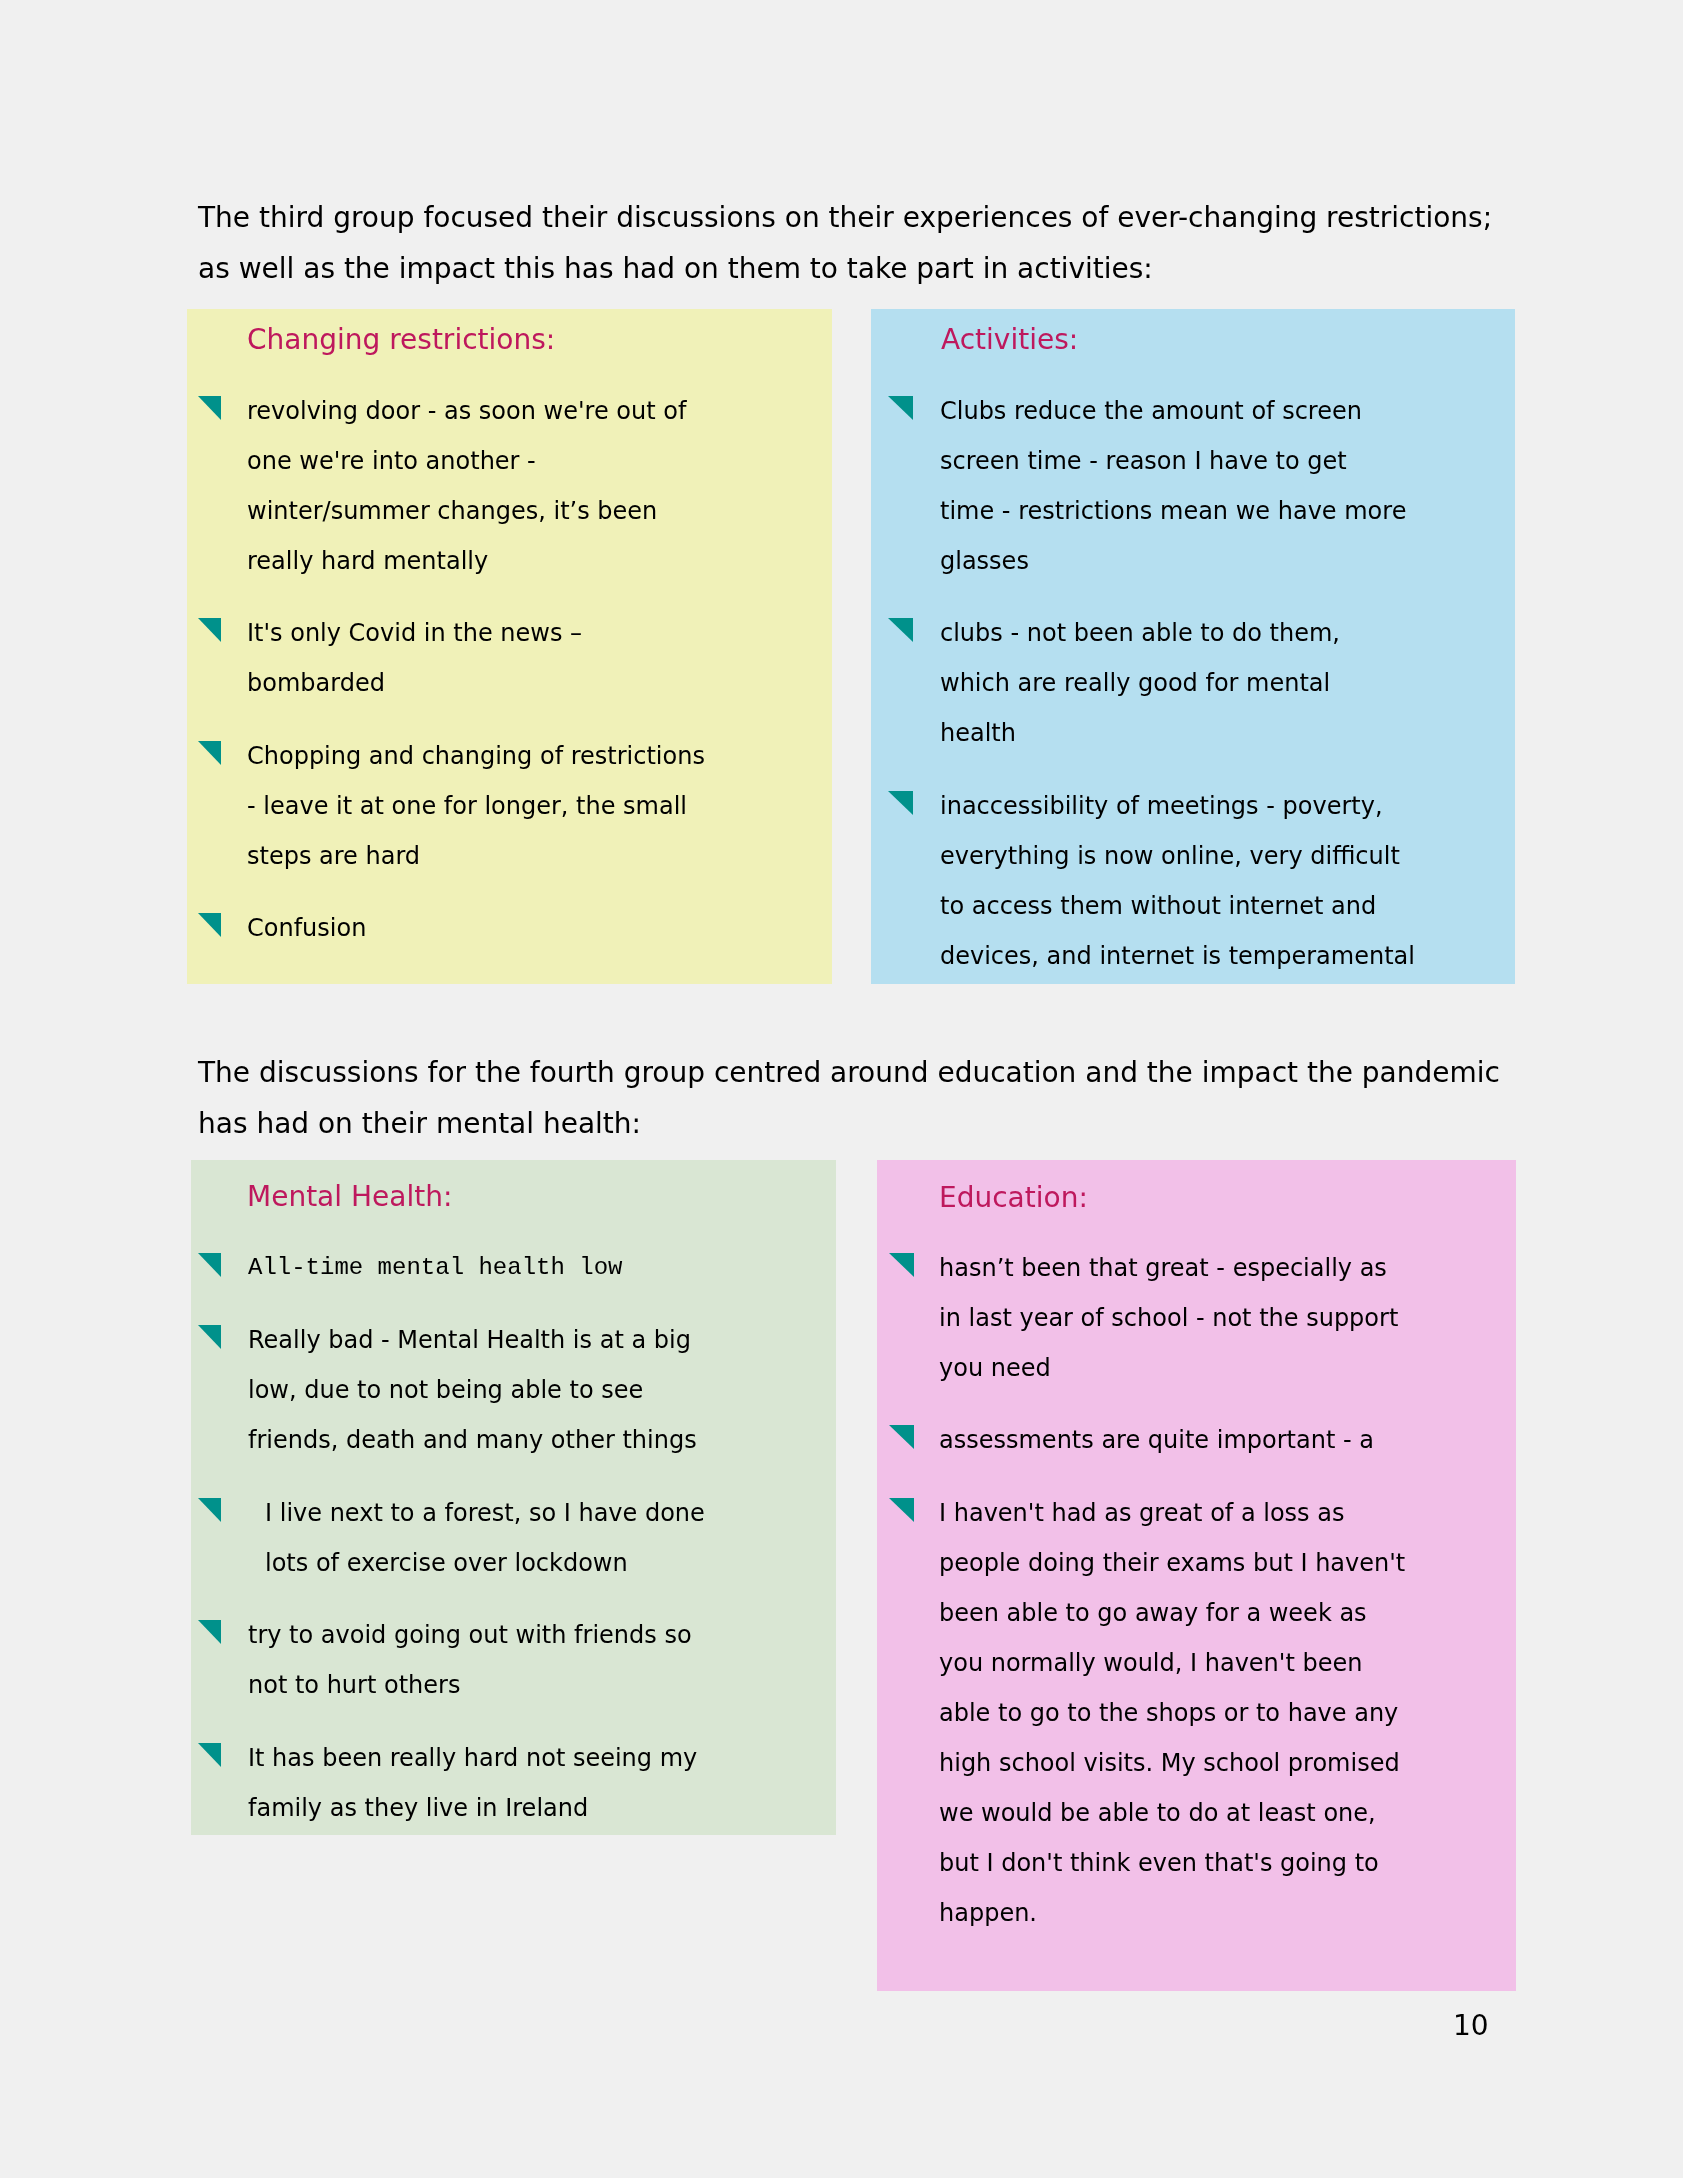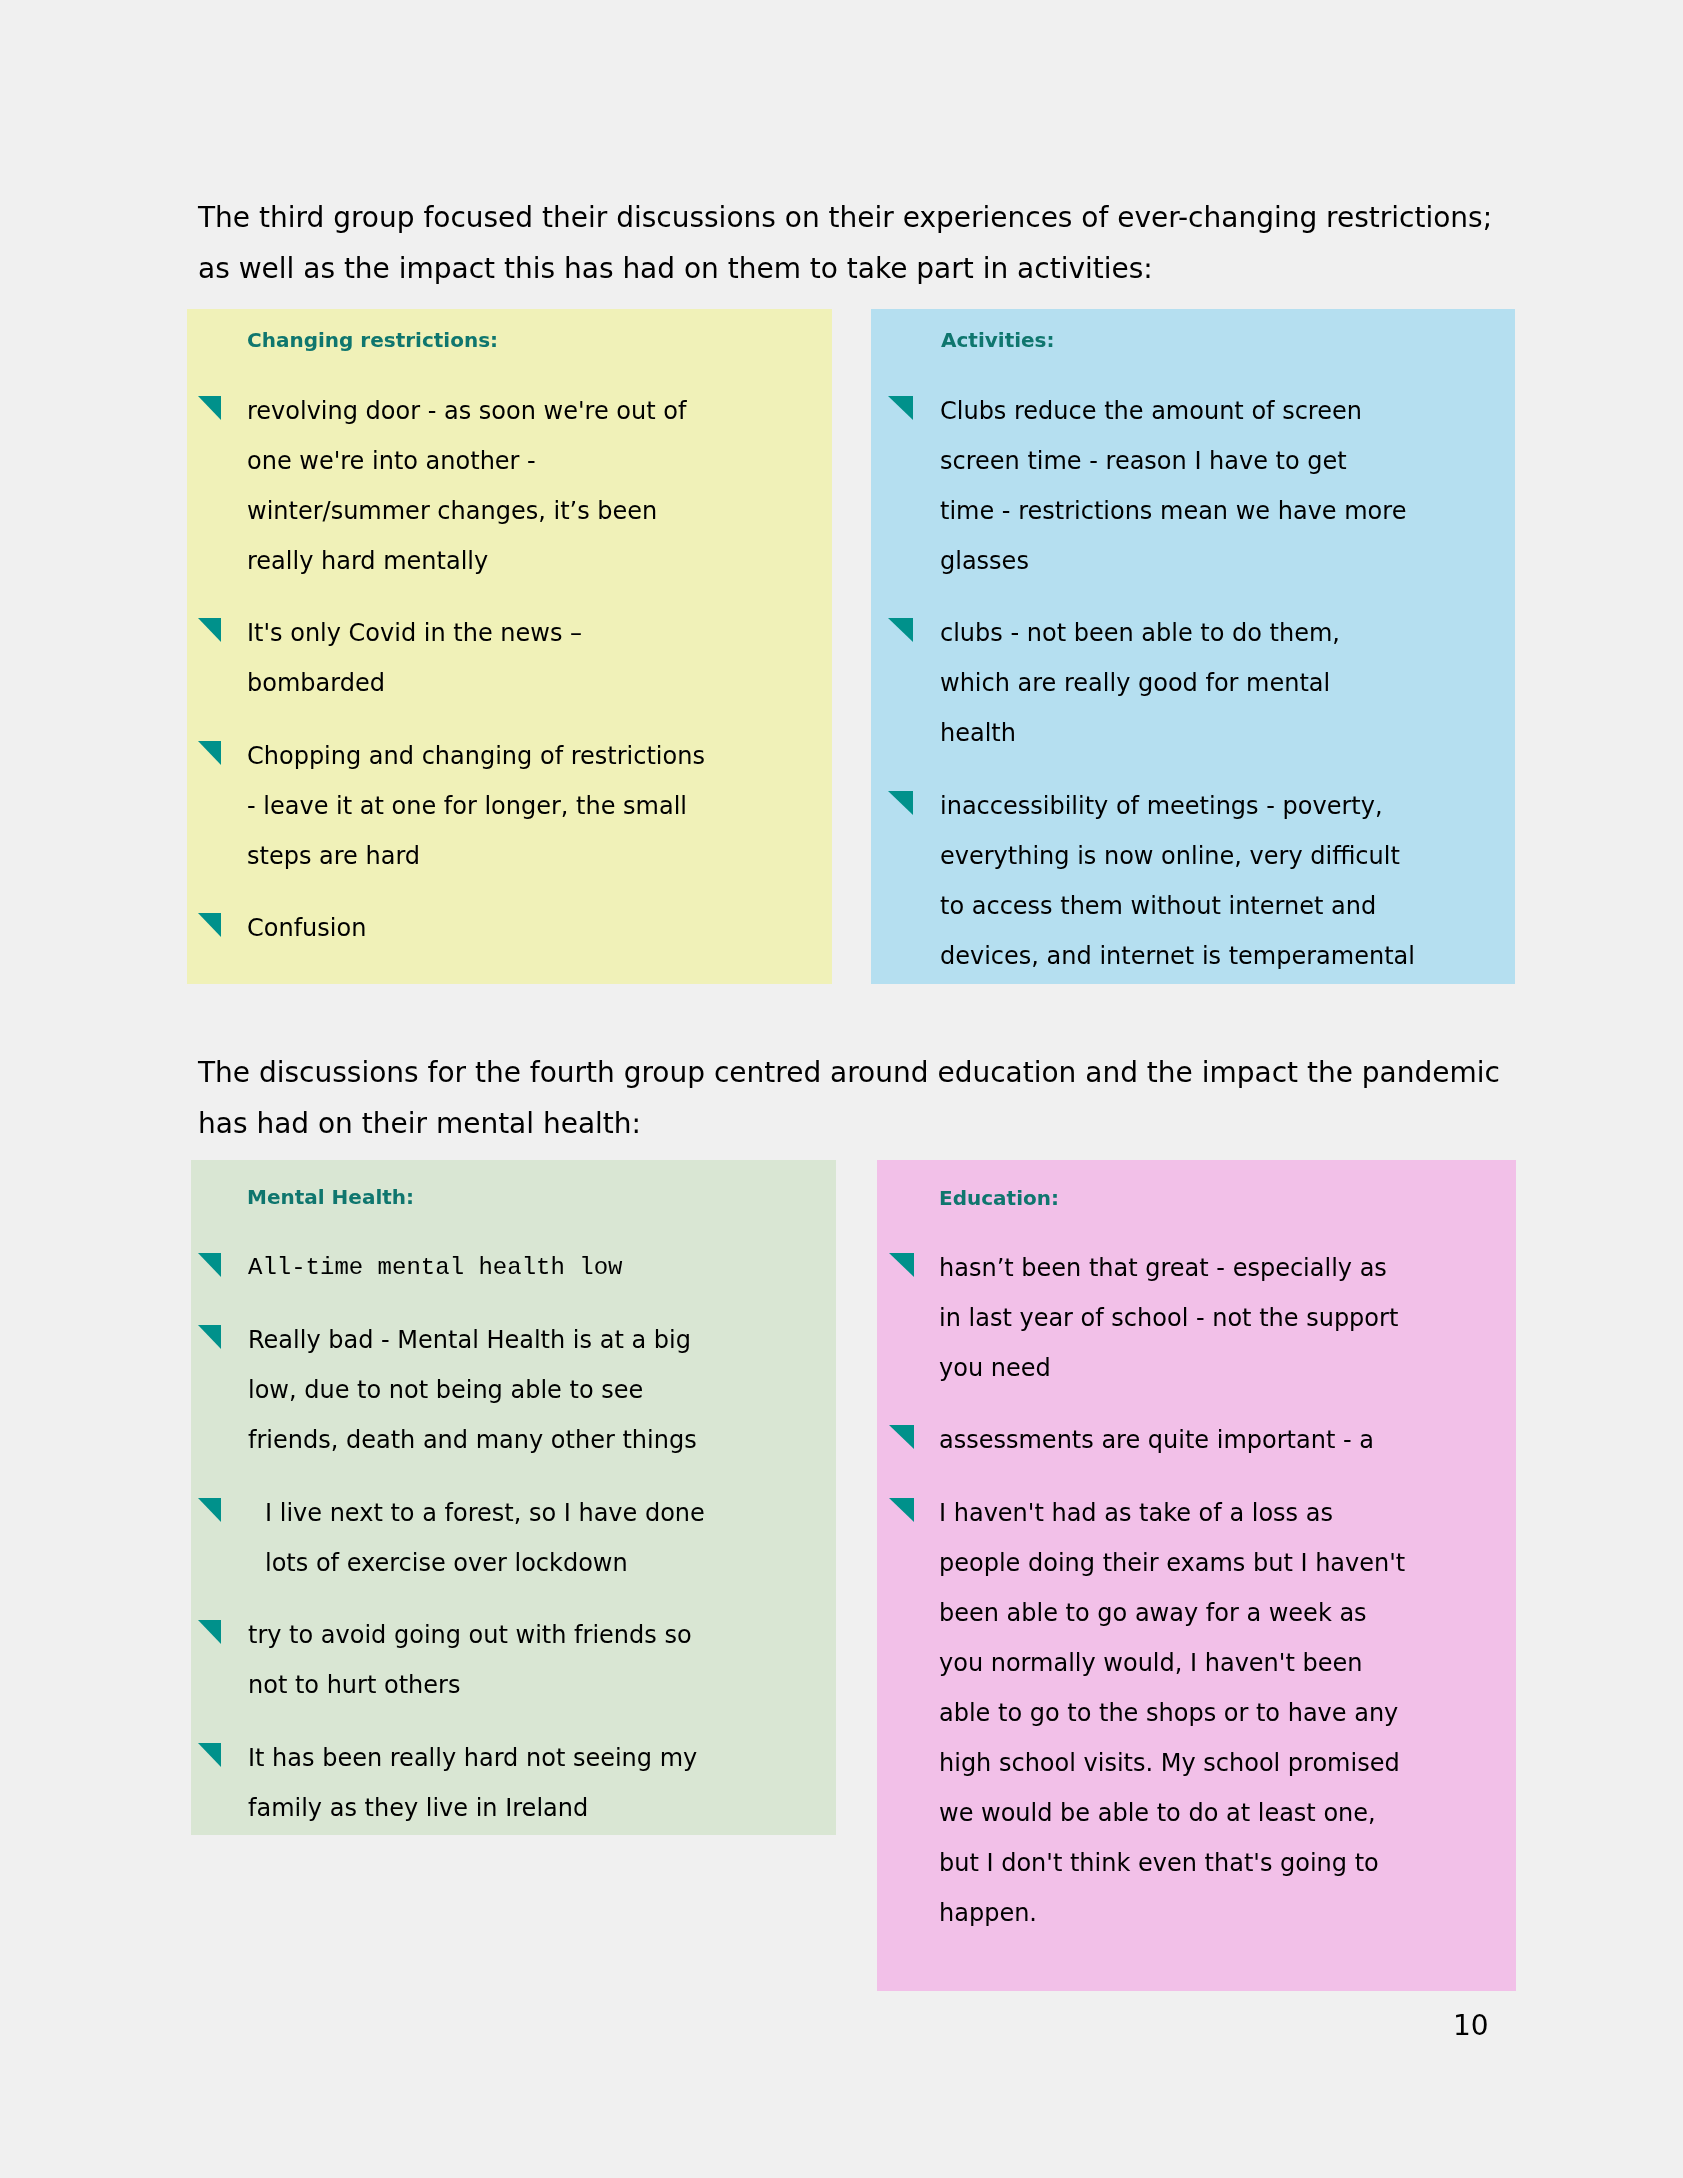--- a/index.html
+++ b/index.html
@@ -5,22 +5,22 @@
 <style>
   html,body{margin:0;padding:0;}
   body{width:1683px;height:2178px;background:#f0f0f0;
        font-family:"DejaVu Sans",sans-serif;color:#000000;}
   .page{position:relative;width:1683px;height:2178px;overflow:hidden;background:#f0f0f0;}
 
   .para{position:absolute;font-size:28px;color:#000000;}
   .pline{height:51px;line-height:51px;white-space:nowrap;transform:translateZ(0);}
 
   .box{position:absolute;box-sizing:border-box;}
-  .box-title{position:absolute;font-weight:bold;font-size:20px;line-height:28px;
-             color:#0f766e;white-space:nowrap;transform:translateZ(0);}
+  .box-title{position:absolute;font-weight:normal;font-size:28px;line-height:28px;
+             color:#be185d;white-space:nowrap;transform:translateZ(0);}
 
   .bullets{position:absolute;width:100%;}
   .bullet{position:relative;margin-bottom:22.4px;}
   .bullet:last-child{margin-bottom:0;}
   .marker{position:absolute;top:10px;width:0;height:0;
     border-top:24px solid #00918b;border-left:23.4px solid transparent;}
   .btext{font-size:24px;color:#000000;}
   .bline{height:50px;line-height:50px;white-space:nowrap;transform:translateZ(0);}
 
   .pagenum{position:absolute;font-size:28px;line-height:28px;color:#000000;transform:translateZ(0);}
@@ -156,21 +156,21 @@
     </div>
     <div class="bullet">
       <span class="marker" style="left:11.7px;border-left-width:25px;"></span>
       <div class="btext" style="margin-left:62px;">
         <div class="bline">assessments are quite important - a</div>
       </div>
     </div>
     <div class="bullet">
       <span class="marker" style="left:11.7px;border-left-width:25px;"></span>
       <div class="btext" style="margin-left:62px;">
-        <div class="bline">I haven't had as take of a loss as</div>
+        <div class="bline">I haven't had as great of a loss as</div>
         <div class="bline">people doing their exams but I haven't</div>
         <div class="bline">been able to go away for a week as</div>
         <div class="bline">you normally would, I haven't been</div>
         <div class="bline">able to go to the shops or to have any</div>
         <div class="bline">high school visits. My school promised</div>
         <div class="bline">we would be able to do at least one,</div>
         <div class="bline">but I don't think even that's going to</div>
         <div class="bline">happen.</div>
       </div>
     </div>

